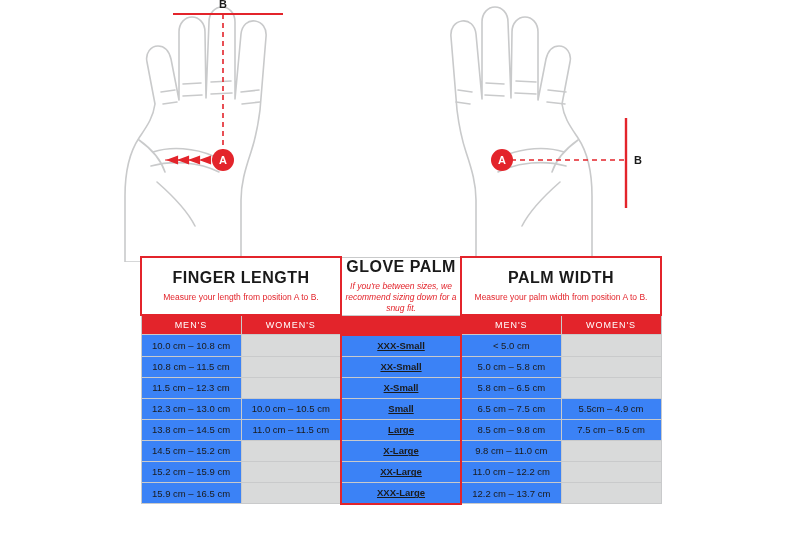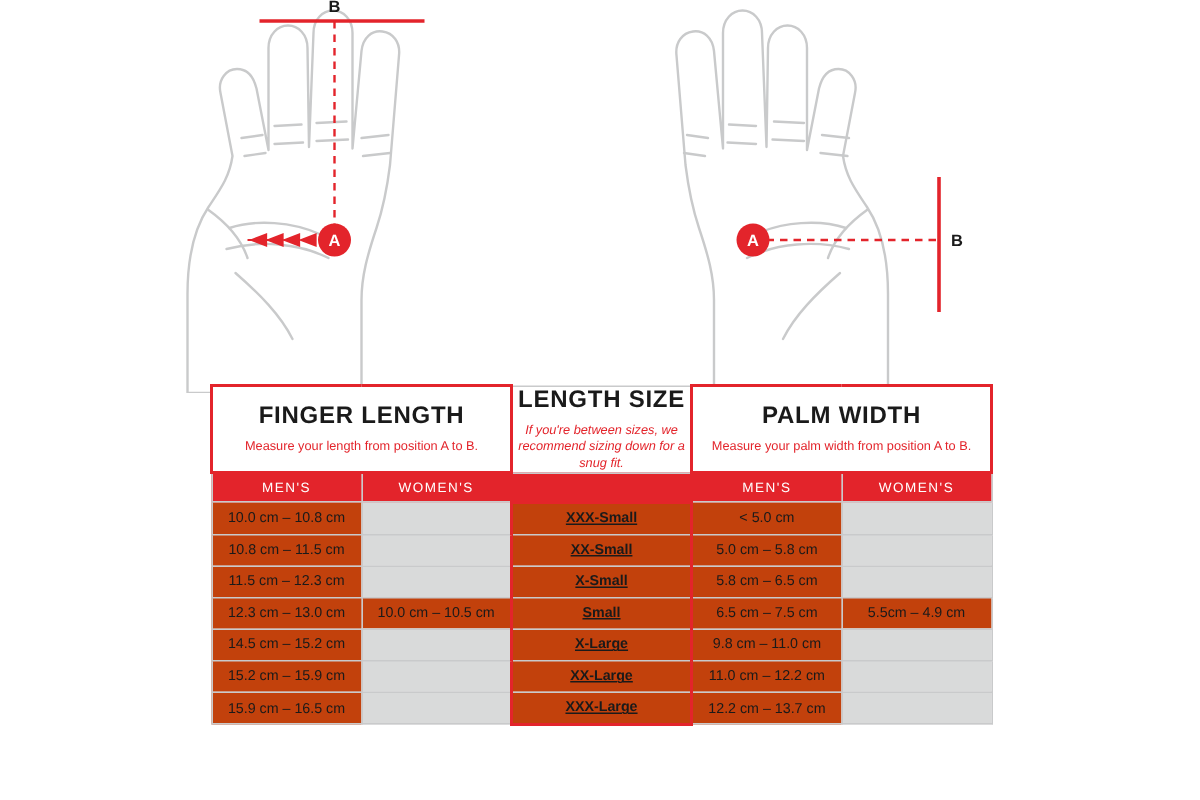--- a/index.html
+++ b/index.html
@@ -59,21 +59,21 @@
     font-weight:normal;
     letter-spacing:1px;
     height:18px;
   }
   .size-col-hdr{background:#e3242b;}
 
   .cell{
     font-size:9.5px;
     color:#1a1a1a;
     height:20px;
-    background:#c2410c;
+    background:#3b82f6;
     white-space:nowrap;
   }
   .cell.gray{background:#d9dada;}
   .cell.size{font-weight:bold;text-decoration:underline;}
 
   .col-men{width:100px;}
   .col-women{width:100px;}
   .col-size{width:120px;}
 
   
@@ -182,21 +182,21 @@
         <col class="col-women">
     </colgroup>
     <tbody>
 
       <tr>
         <td class="hdr-cell outer-red" colspan="2">
           <div class="hdr-title">FINGER LENGTH</div>
           <div class="hdr-sub">Measure your length from position A to B.</div>
         </td>
         <td class="hdr-cell">
-          <div class="hdr-title">LENGTH SIZE</div>
+          <div class="hdr-title">GLOVE PALM</div>
           <div class="hdr-sub italic">If you're between sizes, we recommend sizing down for a snug fit.</div>
         </td>
         <td class="hdr-cell outer-red" colspan="2">
           <div class="hdr-title">PALM WIDTH</div>
           <div class="hdr-sub">Measure your palm width from position A to B.</div>
         </td>
       </tr>
 
       <tr>
         <td class="subhdr">MEN'S</td>
@@ -228,20 +228,27 @@
         <td class="cell gray"></td>
       </tr>
       <tr>
         <td class="cell">12.3 cm – 13.0 cm</td>
         <td class="cell">10.0 cm – 10.5 cm</td>
         <td class="cell size sep-left sep-right">Small</td>
         <td class="cell">6.5 cm – 7.5 cm</td>
         <td class="cell">5.5cm – 4.9 cm</td>
       </tr>
       <tr>
+        <td class="cell">13.8 cm – 14.5 cm</td>
+        <td class="cell">11.0 cm – 11.5 cm</td>
+        <td class="cell size sep-left sep-right">Large</td>
+        <td class="cell">8.5 cm – 9.8 cm</td>
+        <td class="cell">7.5 cm – 8.5 cm</td>
+      </tr>
+      <tr>
         <td class="cell">14.5 cm – 15.2 cm</td>
         <td class="cell gray"></td>
         <td class="cell size sep-left sep-right">X-Large</td>
         <td class="cell">9.8 cm – 11.0 cm</td>
         <td class="cell gray"></td>
       </tr>
       <tr>
         <td class="cell">15.2 cm – 15.9 cm</td>
         <td class="cell gray"></td>
         <td class="cell size sep-left sep-right">XX-Large</td>

